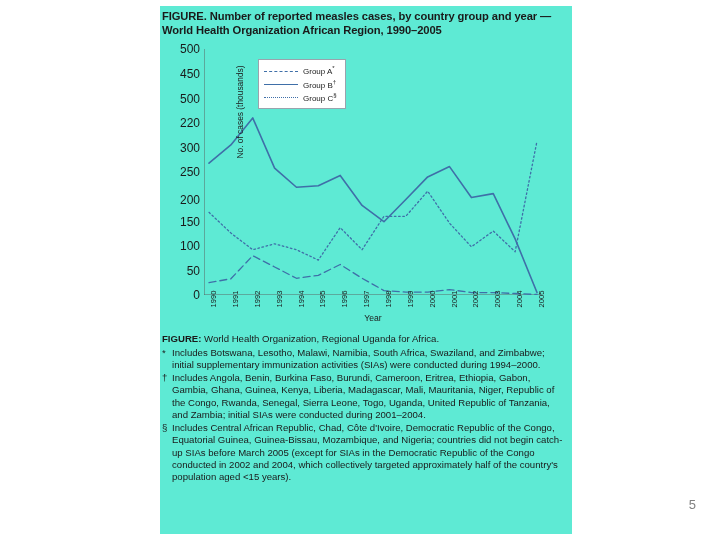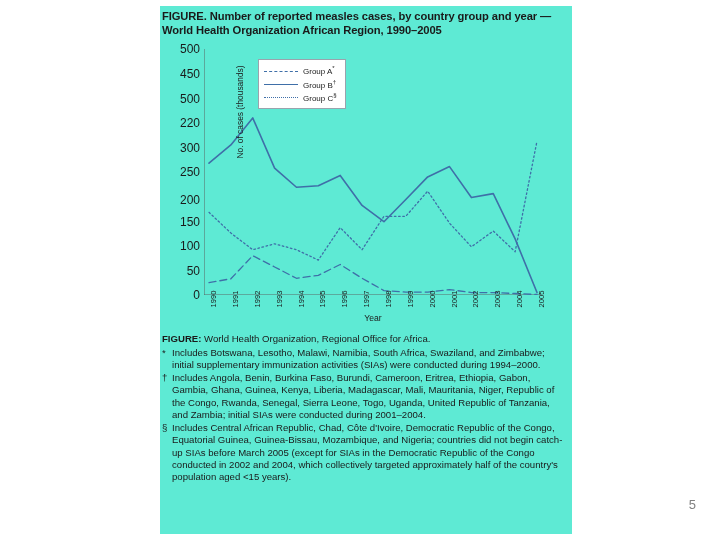--- a/index.html
+++ b/index.html
@@ -244,21 +244,21 @@
                 <i></i>
               </span>
               <span class="legend-label">Group C<sup>§</sup></span>
             </div>
           </div>
       </div>
       <div id="x-axis-label" style="left:44px; width:338px;">Year</div>
     </div>
 
     <div id="source-block">
-      <p><b>FIGURE:</b><span> World Health Organization, Regional Office for Africa.</span></p>
+      <p><b>FIGURE:</b><span> World Health Organization, Regional Uganda for Africa.</span></p>
       <div id="footnotes">
           <div class="fn">
             <div class="fn-mark">*</div>
             <div class="fn-text">Includes Botswana, Lesotho, Malawi, Namibia, South Africa, Swaziland, and Zimbabwe; initial supplementary immunization activities (SIAs) were conducted during 1994–2000.</div>
           </div>
           <div class="fn">
             <div class="fn-mark">†</div>
             <div class="fn-text">Includes Angola, Benin, Burkina Faso, Burundi, Cameroon, Eritrea, Ethiopia, Gabon, Gambia, Ghana, Guinea, Kenya, Liberia, Madagascar, Mali, Mauritania, Niger, Republic of the Congo, Rwanda, Senegal, Sierra Leone, Togo, Uganda, United Republic of Tanzania, and Zambia; initial SIAs were conducted during 2001–2004.</div>
           </div>
           <div class="fn">

